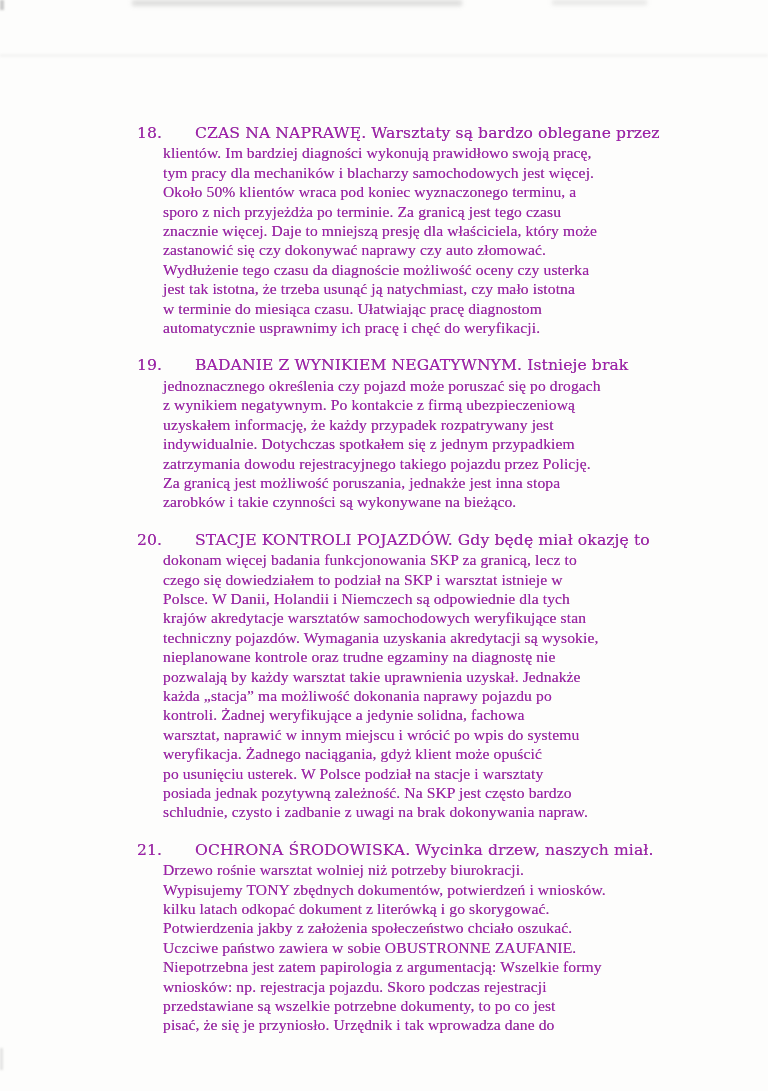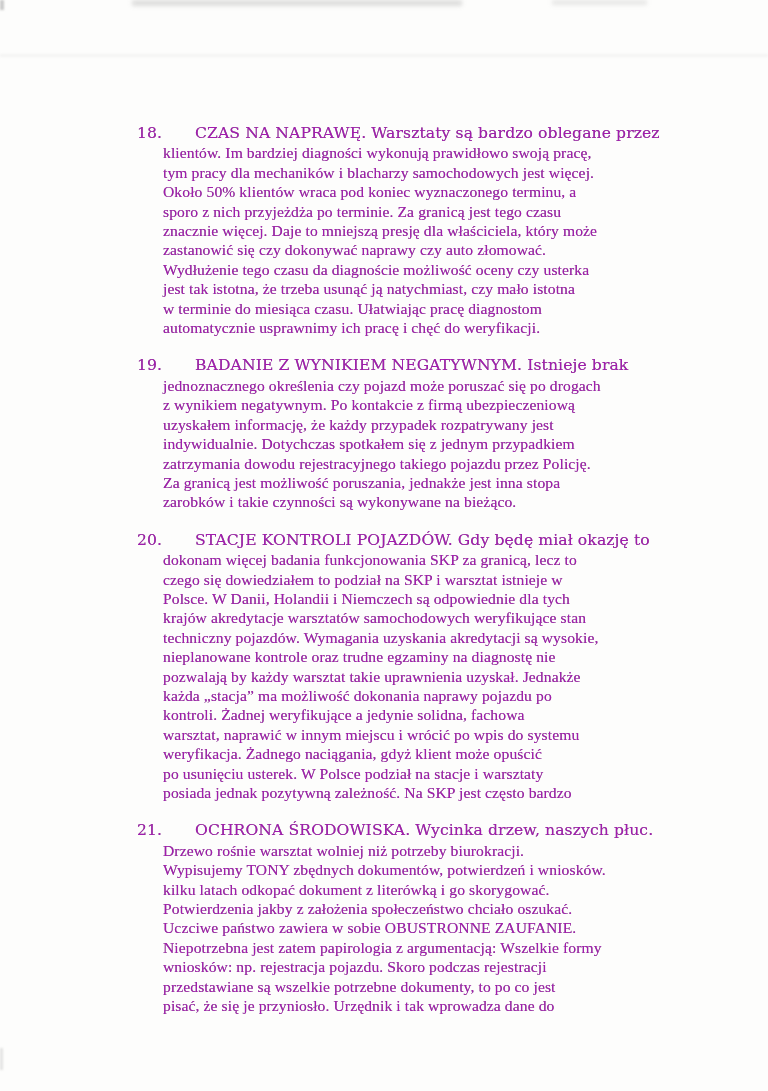--- a/index.html
+++ b/index.html
@@ -108,23 +108,24 @@
         <div class="line cont">krajów akredytacje warsztatów samochodowych weryfikujące stan</div>
         <div class="line cont">techniczny pojazdów. Wymagania uzyskania akredytacji są wysokie,</div>
         <div class="line cont">nieplanowane kontrole oraz trudne egzaminy na diagnostę nie</div>
         <div class="line cont">pozwalają by każdy warsztat takie uprawnienia uzyskał. Jednakże</div>
         <div class="line cont">każda „stacja” ma możliwość dokonania naprawy pojazdu po</div>
         <div class="line cont">kontroli. Żadnej weryfikujące a jedynie solidna, fachowa</div>
         <div class="line cont">warsztat, naprawić w innym miejscu i wrócić po wpis do systemu</div>
         <div class="line cont">weryfikacja. Żadnego naciągania, gdyż klient może opuścić</div>
         <div class="line cont">po usunięciu usterek. W Polsce podział na stacje i warsztaty</div>
         <div class="line cont">posiada jednak pozytywną zależność. Na SKP jest często bardzo</div>
+        <div class="line cont">schludnie, czysto i zadbanie z uwagi na brak dokonywania napraw.</div>
       </div>
       <div class="paragraph">
-        <div class="line first"><span class="num">21.</span><span>OCHRONA ŚRODOWISKA. Wycinka drzew, naszych płuc.</span></div>
+        <div class="line first"><span class="num">21.</span><span>OCHRONA ŚRODOWISKA. Wycinka drzew, naszych miał.</span></div>
         <div class="line cont">Drzewo rośnie warsztat wolniej niż potrzeby biurokracji.</div>
         <div class="line cont">Wypisujemy TONY zbędnych dokumentów, potwierdzeń i wniosków.</div>
         <div class="line cont">kilku latach odkopać dokument z literówką i go skorygować.</div>
         <div class="line cont">Potwierdzenia jakby z założenia społeczeństwo chciało oszukać.</div>
         <div class="line cont">Uczciwe państwo zawiera w sobie OBUSTRONNE ZAUFANIE.</div>
         <div class="line cont">Niepotrzebna jest zatem papirologia z argumentacją: Wszelkie formy</div>
         <div class="line cont">wniosków: np. rejestracja pojazdu. Skoro podczas rejestracji</div>
         <div class="line cont">przedstawiane są wszelkie potrzebne dokumenty, to po co jest</div>
         <div class="line cont">pisać, że się je przyniosło. Urzędnik i tak wprowadza dane do</div>
       </div>

